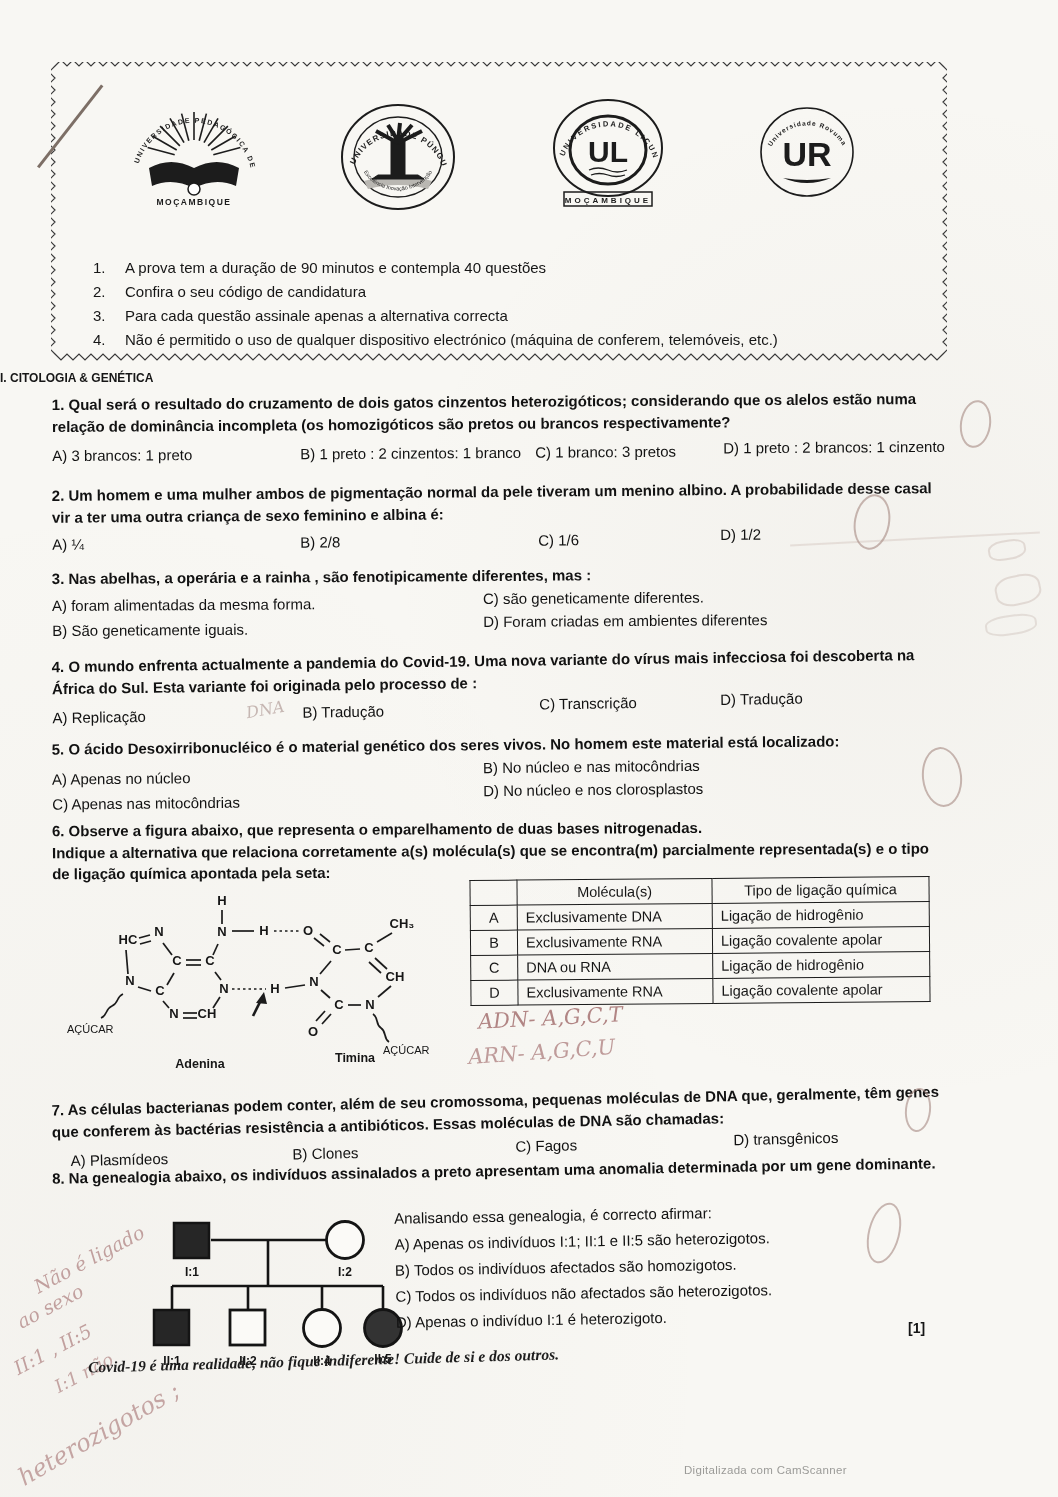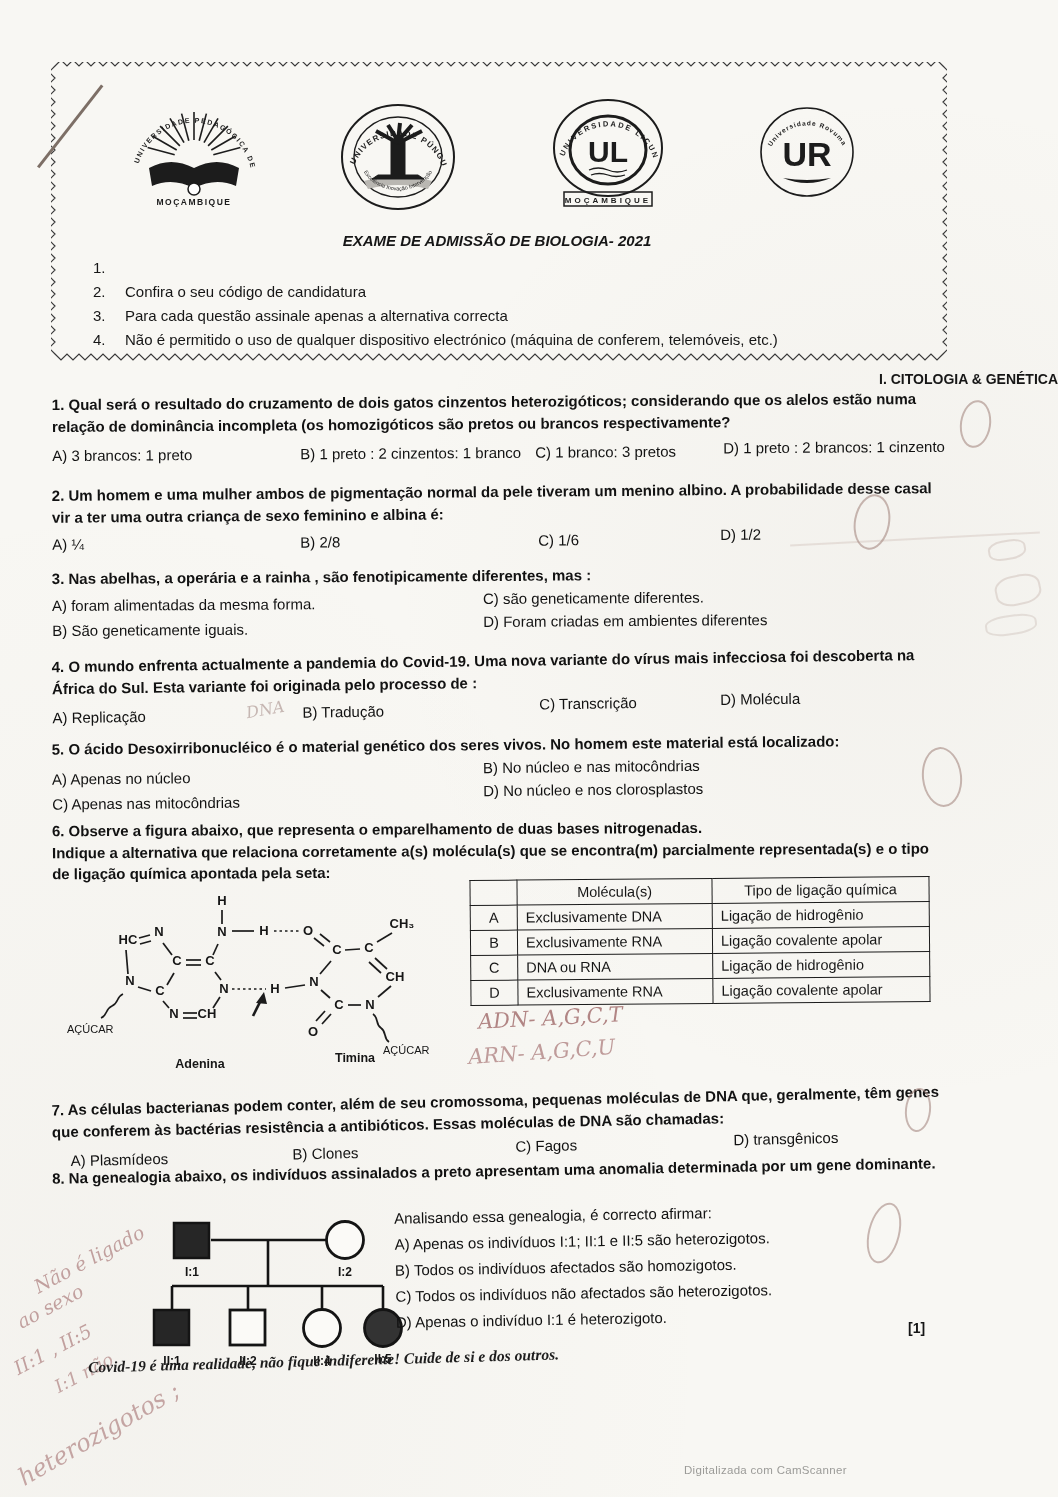--- a/index.html
+++ b/index.html
@@ -17,22 +17,22 @@
              font-size:21px;font-weight:700;letter-spacing:.2px;}
   .hdr-sub{position:absolute;left:0;top:164px;width:100%;text-align:center;
            font-size:15px;font-weight:700;font-style:italic;}
   .instr{position:absolute;left:36px;top:188px;width:820px;font-size:15px;line-height:24px;}
   .instr .row{display:flex;}
   .instr .num{width:32px;flex:0 0 32px;}
   
   .q{position:absolute;font-size:15px;line-height:21.5px;font-weight:700;color:#121212;}
   .opts{position:relative;font-weight:400;}
   .opt{position:absolute;white-space:nowrap;font-weight:400;font-size:15px;}
-  .sec-title{position:absolute;left:0;top:371px;width:100%;text-align:right;
-             font-size:14px;font-weight:700;}
+  .sec-title{position:absolute;left:0;top:371px;width:100%;text-align:left;
+             font-size:12px;font-weight:700;}
   
   table.mol{border-collapse:collapse;font-size:14.5px;}
   table.mol td,table.mol th{border:1.7px solid #1c1c1c;padding:1px 8px;height:22px;
        font-weight:400;white-space:nowrap;}
   table.mol th{font-weight:400;text-align:center;}
   table.mol td.ltr{text-align:center;width:30px;}
   
   .hand{position:absolute;font-family:"DejaVu Serif",serif;font-style:italic;
         color:rgba(164,113,113,.85);white-space:nowrap;}
   .pencil{color:rgba(150,120,115,.5);}
@@ -116,25 +116,25 @@
       <defs>
           <path id="arc4" d="M12,56 A41,41 0 0 1 93,56"></path>
         </defs>
       <ellipse cx="52" cy="48" rx="46" ry="44" fill="none" stroke="#1c1c1c" stroke-width="1.6"></ellipse>
       <text font-size="6.5" font-weight="700" letter-spacing="1" fill="#1c1c1c">
         <textPath href="#arc4" startOffset="12%">Universidade Rovuma</textPath></text>
       <text x="52" y="62" text-anchor="middle" font-family="Liberation Serif,serif" font-size="34" font-weight="700" fill="#1c1c1c">UR</text>
       <path d="M28,74 Q52,84 76,74 Q52,78 28,74 Z" fill="#1c1c1c"></path>
     </svg>
 
-    <div class="hdr-sub">EXAME DE ADMISSÃO DE  BIOLOGIA- 2021</div>
 
     <div class="instr">
       <div class="row">
         <span class="num">1.</span>
+        <span>A prova tem a duração de 90 minutos e contempla 40 questões</span>
         </div>
       <div class="row">
         <span class="num">2.</span>
         <span>Confira o seu código de candidatura</span>
         </div>
       <div class="row">
         <span class="num">3.</span>
         <span>Para cada questão assinale apenas a alternativa correcta</span>
         </div>
       <div class="row">
@@ -175,21 +175,21 @@
       <span class="opt" style="left:431px;top:19px">D) Foram criadas em ambientes diferentes</span>
     </div>
   </div>
 
   <div class="q" style="left:52px;top:650px;width:892px;transform:rotate(-.8deg)">
     <div>4. O mundo enfrenta actualmente a pandemia do Covid-19. Uma nova variante do vírus mais infecciosa foi descoberta na África do Sul. Esta variante foi originada pelo processo de :</div>
     <div class="opts" style="height:24px;margin-top:6px">
       <span class="opt" style="left:0;top:2px">A) Replicação</span>
       <span class="opt" style="left:250px">B) Tradução</span>
       <span class="opt" style="left:487px;top:-5px">C) Transcrição</span>
-      <span class="opt" style="left:668px;top:-7px">D) Molécula</span>
+      <span class="opt" style="left:668px;top:-7px">D) Tradução</span>
     </div>
   </div>
 
   <div class="q" style="left:52px;top:734px;width:892px;transform:rotate(-.6deg)">
     <div>5. O ácido Desoxirribonucléico é o material genético dos seres vivos. No homem este material está localizado:</div>
     <div class="opts" style="height:52px;margin-top:6px">
       <span class="opt" style="left:0;top:2px">A) Apenas no núcleo</span>
       <span class="opt" style="left:0;top:27px">C) Apenas nas mitocôndrias</span>
       <span class="opt" style="left:431px;top:-5px">B) No núcleo e nas mitocôndrias</span>
       <span class="opt" style="left:431px;top:18px">D) No núcleo e nos clorosplastos</span>

